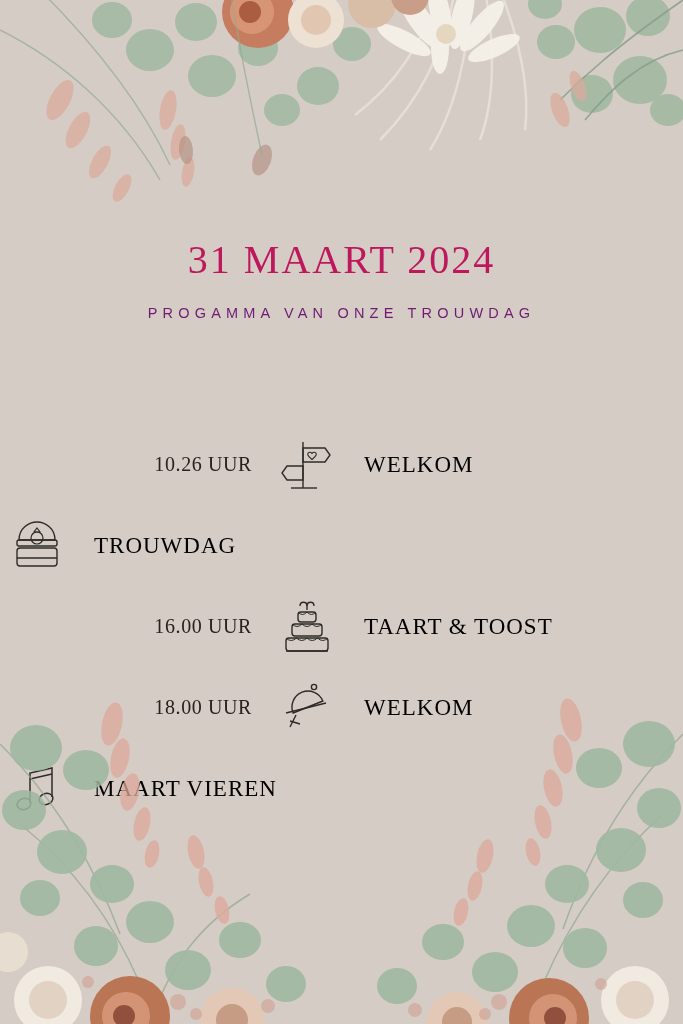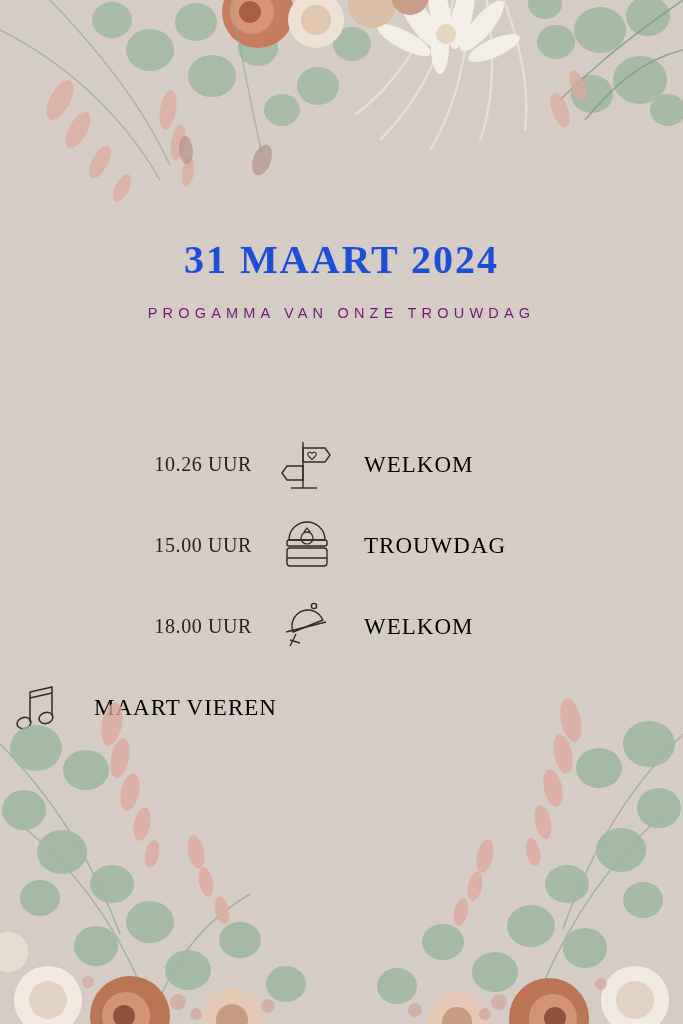--- a/index.html
+++ b/index.html
@@ -41,22 +41,22 @@
     position: absolute;
     top: 236px;
     left: 0;
     width: 100%;
     text-align: center;
   }
   .title {
     font-family: "Liberation Serif", serif;
     font-size: 40px;
     letter-spacing: 2px;
-    color: #1d4ed8;
-    font-weight: 700;
+    color: #be185d;
+    font-weight: 400;
   }
   .subtitle {
     margin-top: 22px;
     font-family: "Liberation Sans", sans-serif;
     font-size: 14.5px;
     letter-spacing: 5.2px;
     color: #701a75;
     font-weight: 400;
   }
 
@@ -199,34 +199,51 @@
           <line x1="10" y1="52" x2="36" y2="52"></line>
           <path d="M22 12 H44 L49 19 L44 26 H22 Z"></path>
           <path d="M22 30 H6 L1 37 L6 44 H22 Z"></path>
           <path d="M31 17.5 c1.6-2.4 5.2-0.8 4 1.8 -0.8 1.8 -2.8 3.2 -4 4.2 -1.2-1 -3.2-2.4 -4-4.2 -1.2-2.6 2.4-4.2 4-1.8 z" stroke-width="1.1"></path>
         </svg>
       </div>
       <div class="label">WELKOM</div>
     </div>
 
     <div class="row">
-      <div class="time">15.00 UUR</div>
       <div class="icon-cell">
         <svg width="52" height="56" viewBox="0 0 52 56" fill="none" stroke="#2e2b28" stroke-width="1.4">
           <path d="M8 22 C8 10 18 4 26 4 C34 4 44 10 44 22 Z"></path>
           <rect x="6" y="22" width="40" height="6" rx="2"></rect>
           <rect x="6" y="30" width="40" height="18" rx="3"></rect>
           <line x1="6" y1="40" x2="46" y2="40"></line>
           <circle cx="26" cy="20" r="6" stroke-width="1.2"></circle>
           <path d="M26 10 l3 4 h-6 z" stroke-width="1.2"></path>
         </svg>
       </div>
       <div class="label">TROUWDAG</div>
     </div>
 
+    <div class="row">
+      <div class="time">16.00 UUR</div>
+      <div class="icon-cell">
+        <svg width="54" height="62" viewBox="0 0 54 62" fill="none" stroke="#2e2b28" stroke-width="1.4">
+          <path d="M20 10 c0-5 7-5 7 0"></path>
+          <path d="M27 10 c0-5 7-5 7 0"></path>
+          <path d="M27 10 v4"></path>
+          <rect x="18" y="16" width="18" height="10" rx="3"></rect>
+          <rect x="12" y="28" width="30" height="12" rx="3"></rect>
+          <rect x="6" y="42" width="42" height="13" rx="3"></rect>
+          <line x1="6" y1="55" x2="48" y2="55"></line>
+          <path d="M18 16 q4.5 5 9 0 q4.5 5 9 0" stroke-width="1"></path>
+          <path d="M12 28 q5 5 10 0 q5 5 10 0 q5 5 10 0" stroke-width="1"></path>
+          <path d="M6 42 q5.2 5 10.5 0 q5.2 5 10.5 0 q5.2 5 10.5 0 q5.2 5 10.5 0" stroke-width="1"></path>
+        </svg>
+      </div>
+      <div class="label">TAART &amp; TOOST</div>
+    </div>
 
     <div class="row">
       <div class="time">18.00 UUR</div>
       <div class="icon-cell">
         <svg width="54" height="54" viewBox="0 0 54 54" fill="none" stroke="#2e2b28" stroke-width="1.4">
           <path d="M12 26 a16 16 0 0 1 32 0 z" transform="rotate(-22 28 26)"></path>
           <line x1="6" y1="32" x2="46" y2="22" stroke-width="1.6"></line>
           <circle cx="34" cy="6" r="2.6"></circle>
           <path d="M16 34 l-6 12" stroke-width="1.4"></path>
           <path d="M10 40 l10 3" stroke-width="1.4"></path>

